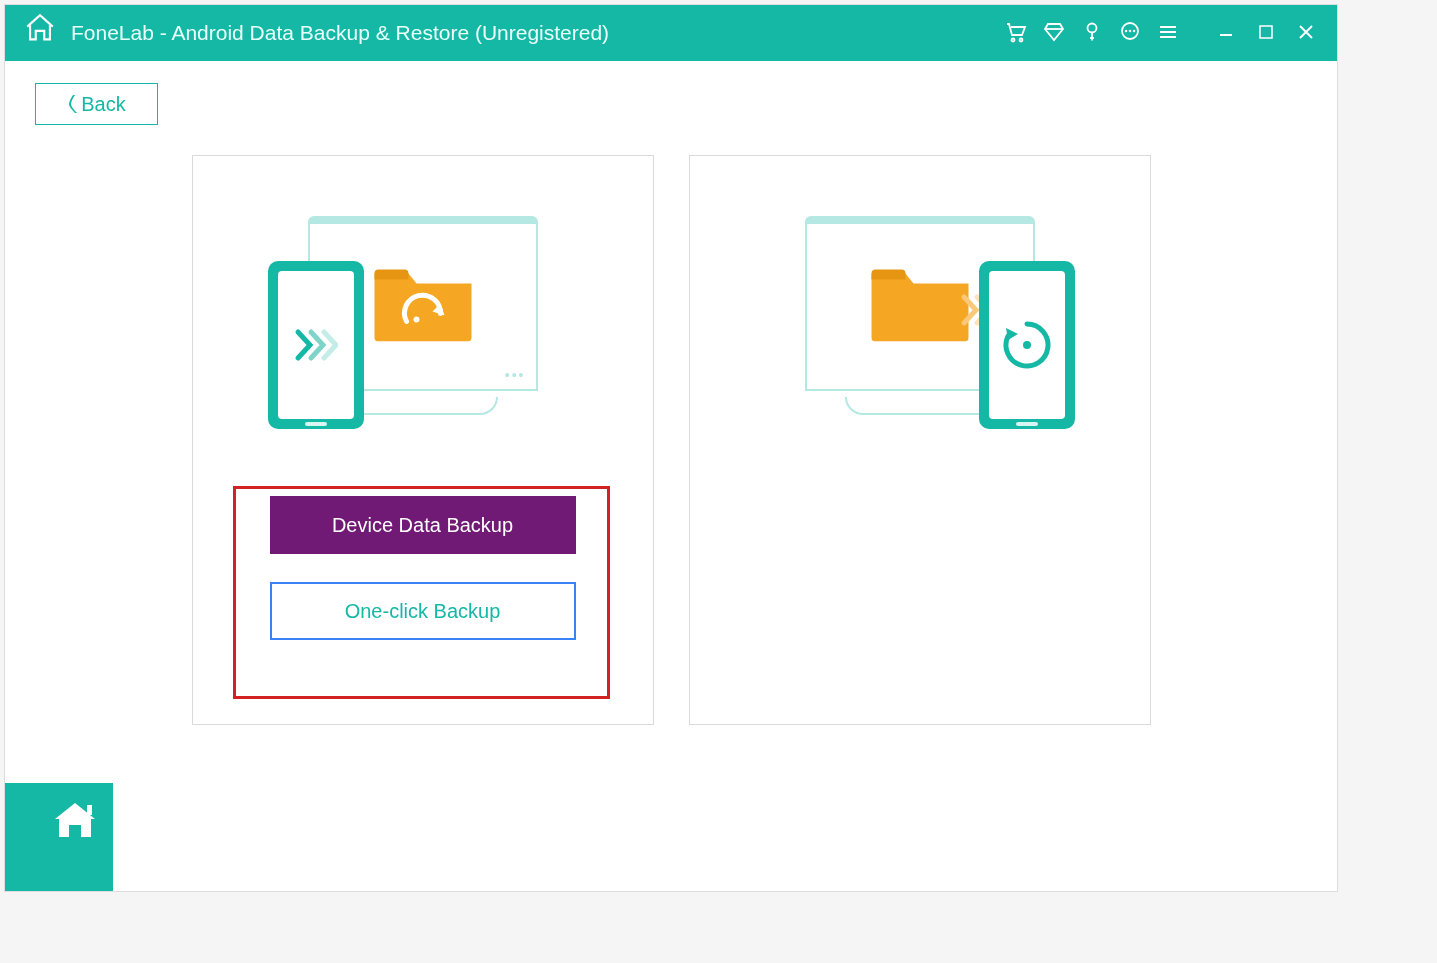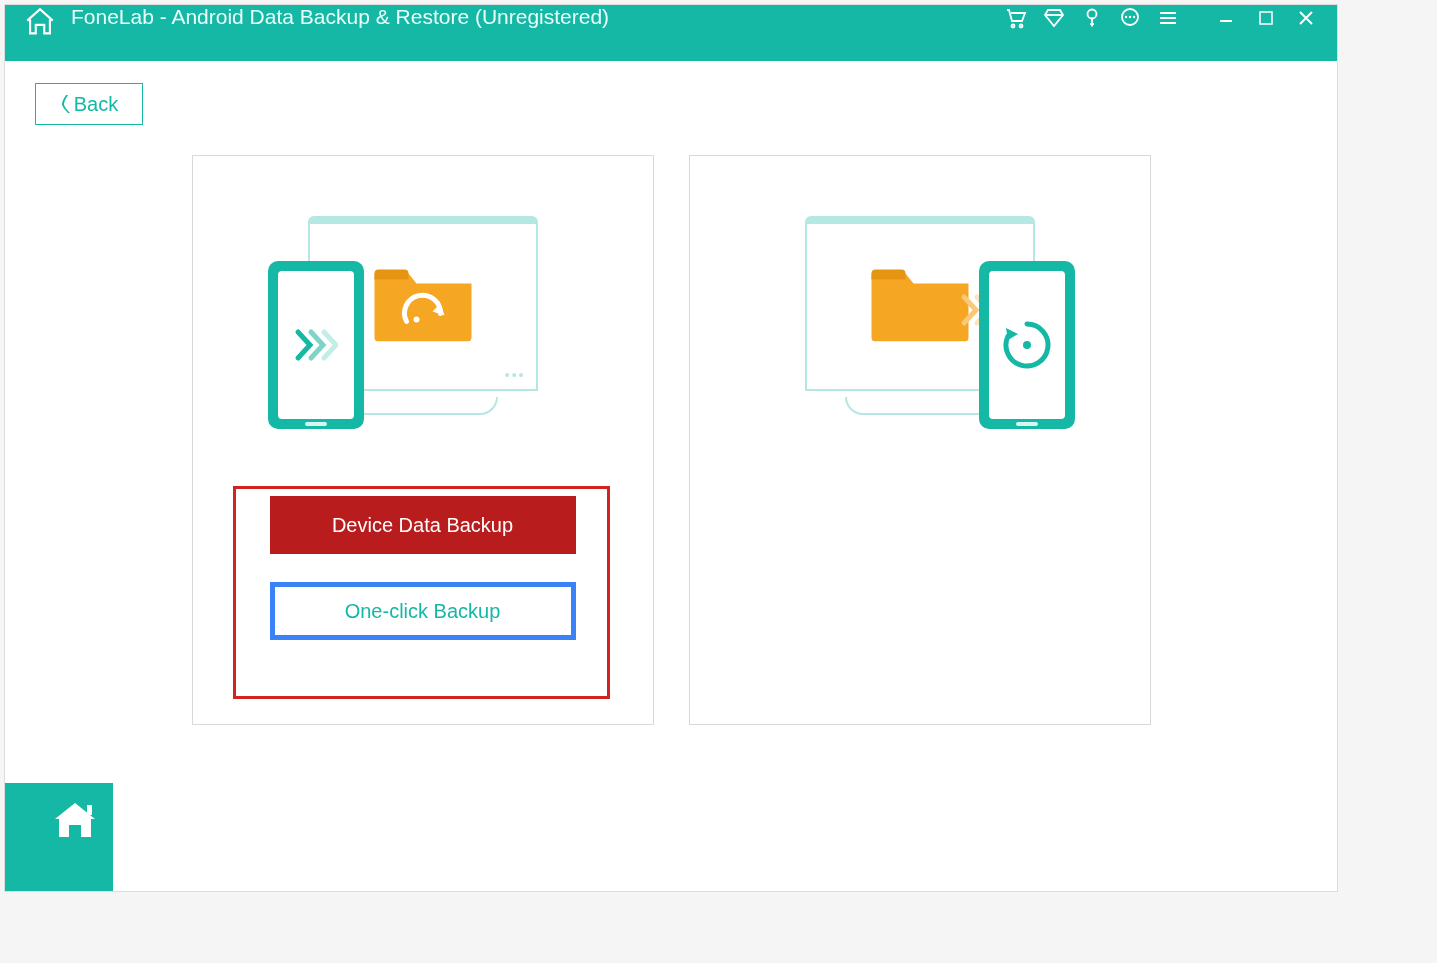--- a/index.html
+++ b/index.html
@@ -15,38 +15,38 @@
   height: 888px;
   margin: 4px;
   background: #fff;
   border: 1px solid #ddd;
   position: relative;
 }
 .titlebar {
   height: 56px;
   background: #15b7a5;
   display: flex;
-  align-items: flex-start;
-  padding: 0 18px;
+  align-items: flex-end;
+  padding: 16px 18px;
   color: #fff;
 }
 .titlebar .home-icon { margin-right: 14px; display: flex; align-items: center; }
 .titlebar .app-title { font-size: 21px; flex: 1; color: #e8fffb; }
 .titlebar .toolbar { display: flex; gap: 12px; align-items: center; }
 .titlebar .tb-icon { width: 26px; height: 26px; display: flex; align-items: center; justify-content: center; cursor: pointer; }
 .titlebar .win-controls { display: flex; gap: 14px; margin-left: 20px; }
 .titlebar .win-btn { width: 26px; height: 26px; display: flex; align-items: center; justify-content: center; cursor: pointer; }
 
 .back-btn {
   position: absolute;
   top: 78px; left: 30px;
   border: 1px solid #15b7a5;
   color: #15b7a5;
   background: #fff;
-  width: 108px; height: 42px;
+  width: 123px; height: 42px;
   display: flex; align-items: center; justify-content: center;
   font-size: 20px;
   cursor: pointer;
 }
 .back-btn svg { flex-shrink: 0; }
 
 .content {
   position: absolute;
   top: 150px; left: 0; right: 0;
   padding: 0 40px;
@@ -165,32 +165,32 @@
   position: absolute;
   top: 330px;
   left: 40px;
   width: 377px;
   height: 213px;
   border: 3px solid #d22222;
   pointer-events: none;
 }
 .btn-primary {
   width: 306px; height: 58px;
-  background: #b91c1c;
+  background: #701a75;
   color: #fff;
   border: none;
   font-size: 20px;
   cursor: pointer;
   margin-bottom: 28px;
 }
 .btn-secondary {
   width: 306px; height: 58px;
   background: #fff;
   color: #15b7a5;
-  border: 5px solid #3b82f6;
+  border: 2px solid #3b82f6;
   font-size: 20px;
   cursor: pointer;
 }
 .corner-home {
   position: absolute;
   left: 0; bottom: 0;
   width: 108px; height: 108px;
   overflow: hidden;
 }
 .corner-home-outer {

